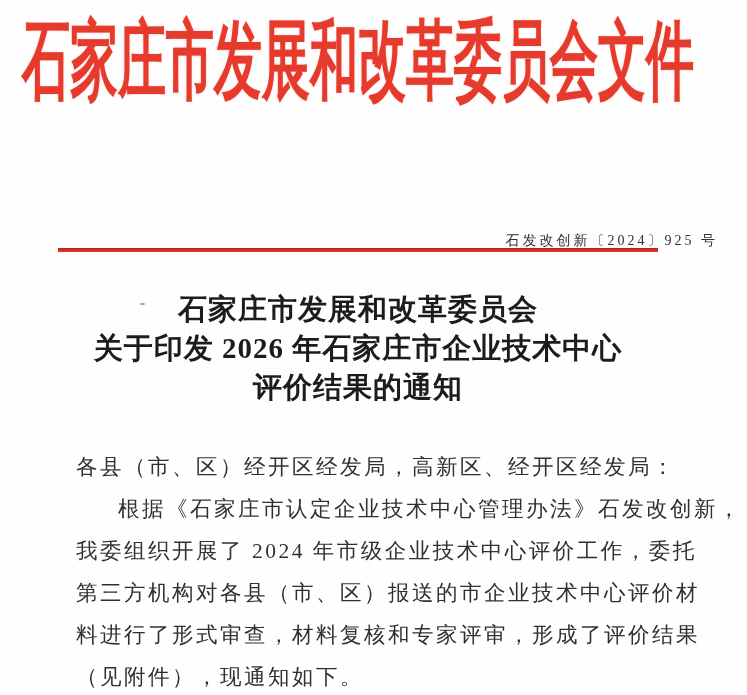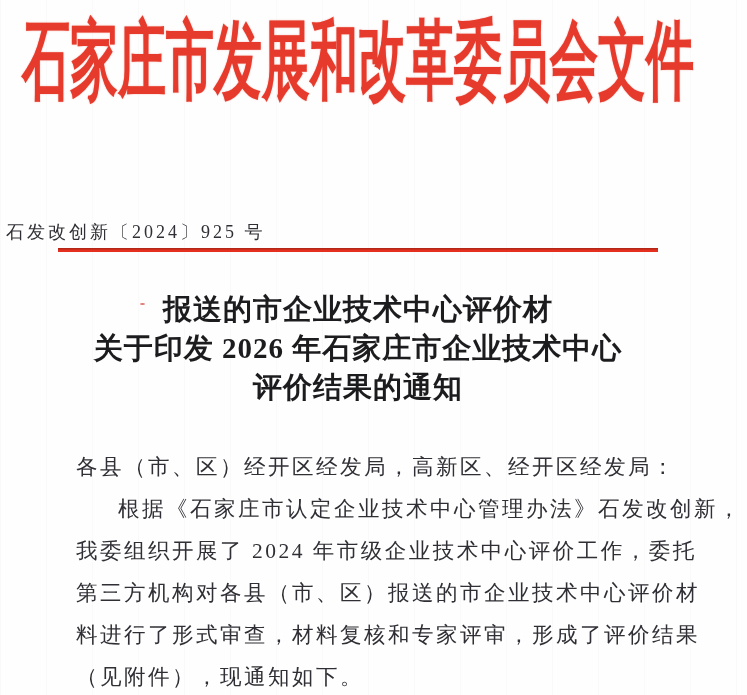--- a/index.html
+++ b/index.html
@@ -34,25 +34,25 @@
     letter-spacing: 0px;
     color: var(--header-red, #e63b2c);
     transform: scaleY(1.8);
     transform-origin: 50% 0;
     white-space: nowrap;
     text-shadow: 0 0 1px rgba(230,59,44,0.55);
   }
 
   .doc-number {
     position: absolute;
-    top: 220px;
+    top: 228px;
     left: 6px;
     width: 712px;
-    text-align: left;
-    font-size: 18px;
+    text-align: right;
+    font-size: 14px;
     line-height: 25px;
     letter-spacing: 3px;
     color: var(--ink, #2f2f35);
     white-space: nowrap;
   }
 
   .red-line {
     position: absolute;
     top: 248px;
     left: 58px;
@@ -107,21 +107,21 @@
 
   <div class="letterhead">石家庄市发展和改革委员会文件</div>
 
   <div class="doc-number">石发改创新〔2024〕925 号</div>
 
   <div class="red-line"></div>
 
   <div class="scan-speck"></div>
 
   <div class="title-block">
-    <div class="title-line">报送的市企业技术中心评价材</div>
+    <div class="title-line">石家庄市发展和改革委员会</div>
     <div class="title-line">关于印发 2026 年石家庄市企业技术中心</div>
     <div class="title-line">评价结果的通知</div>
   </div>
 
   <div class="body-text">
     <div class="body-line">各县（市、区）经开区经发局，高新区、经开区经发局：</div>
     <div class="body-line indent">根据《石家庄市认定企业技术中心管理办法》石发改创新，</div>
     <div class="body-line">我委组织开展了 2024 年市级企业技术中心评价工作，委托</div>
     <div class="body-line">第三方机构对各县（市、区）报送的市企业技术中心评价材</div>
     <div class="body-line">料进行了形式审查，材料复核和专家评审，形成了评价结果</div>

